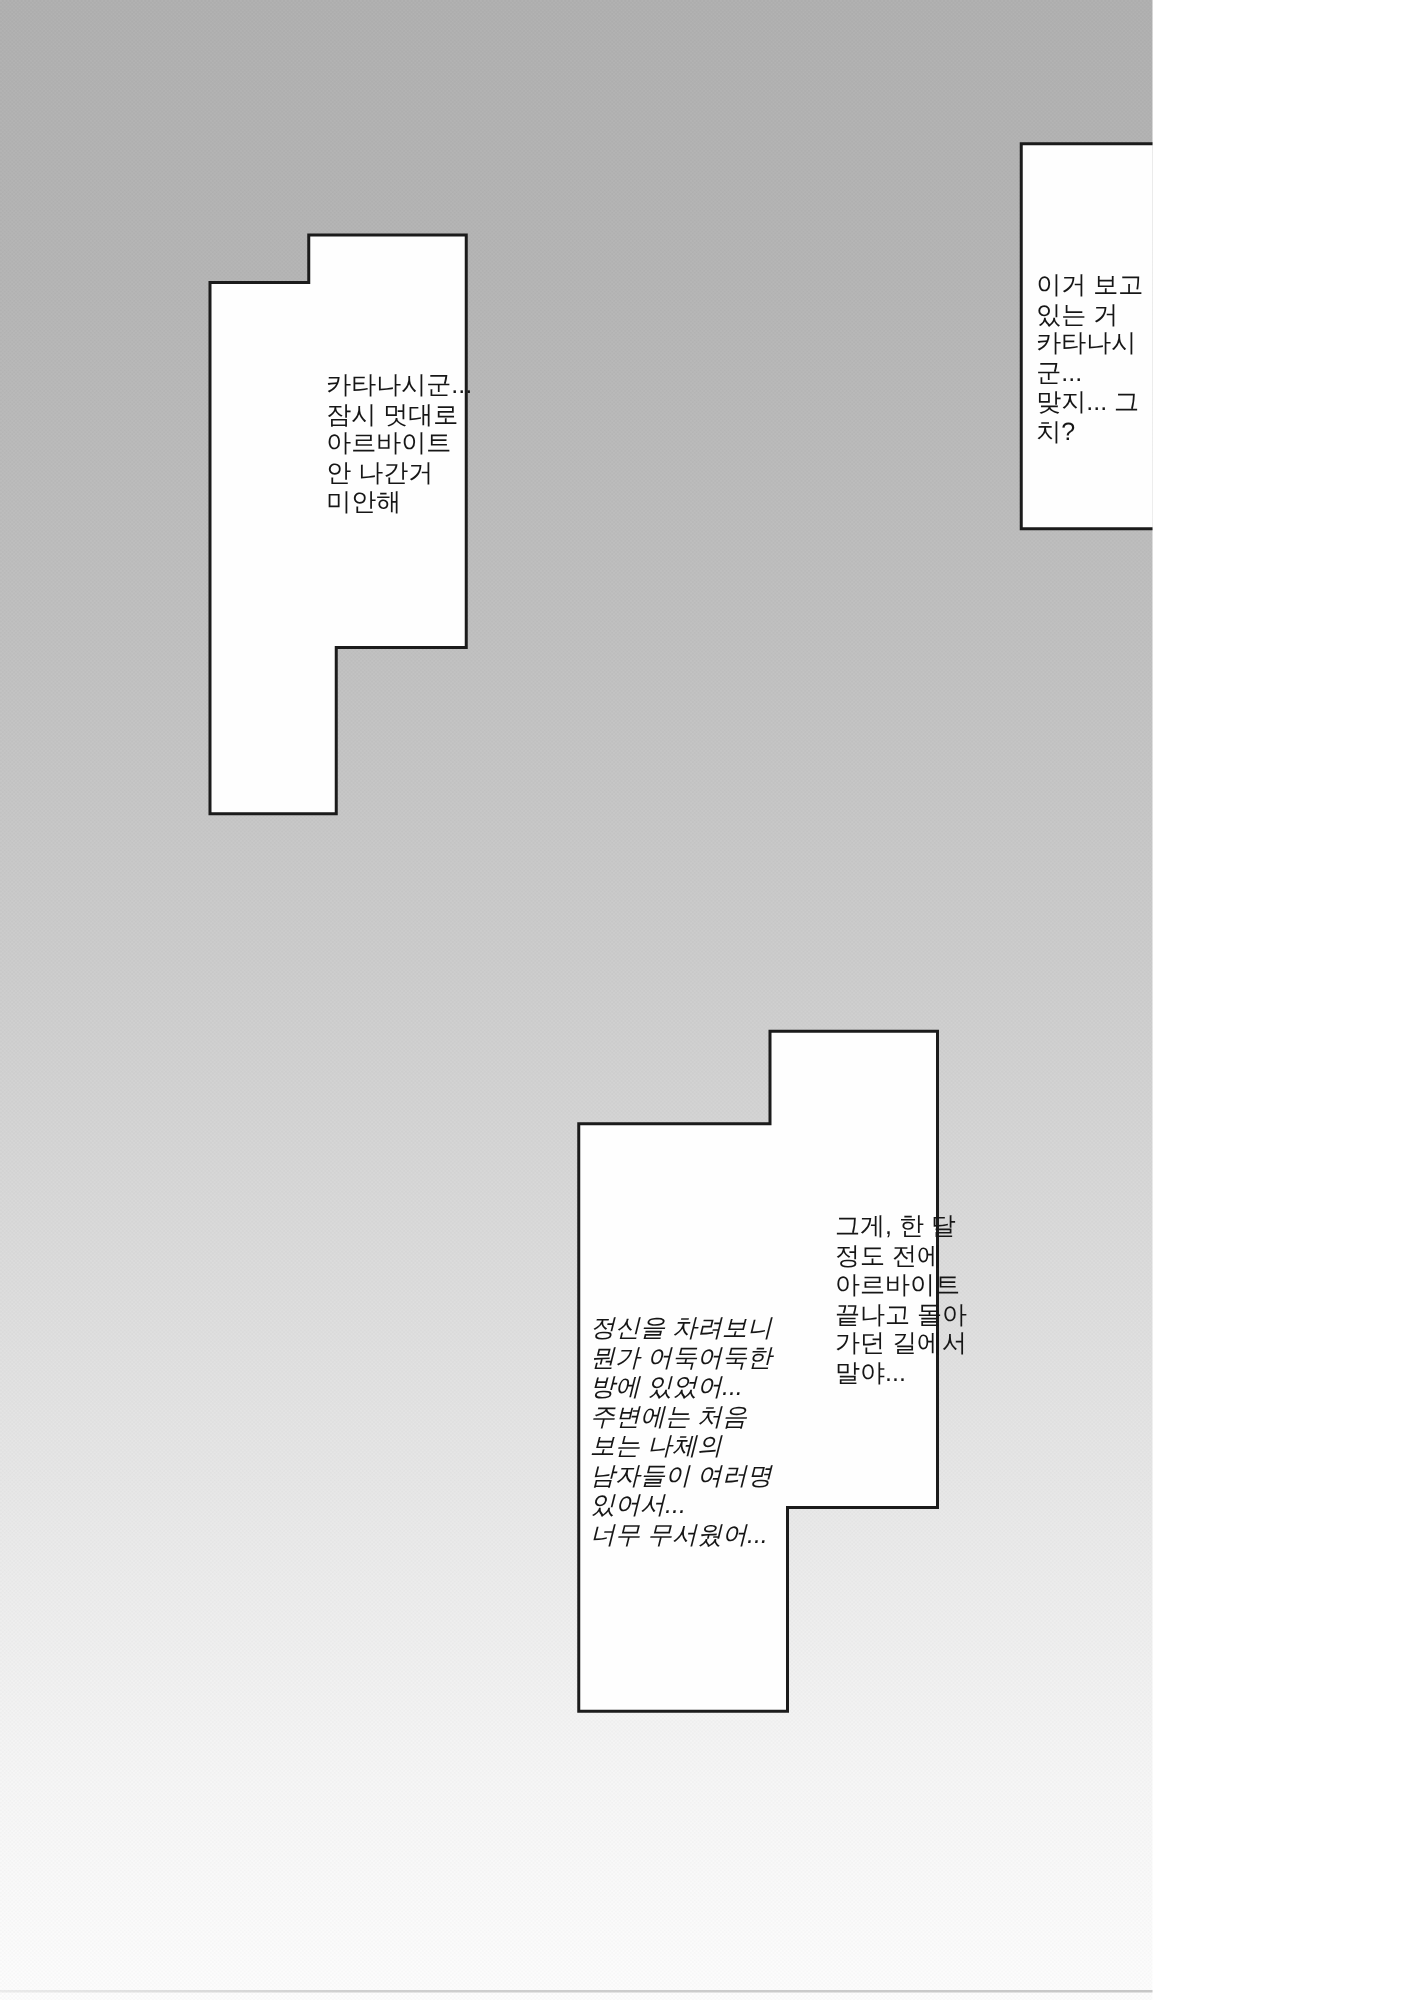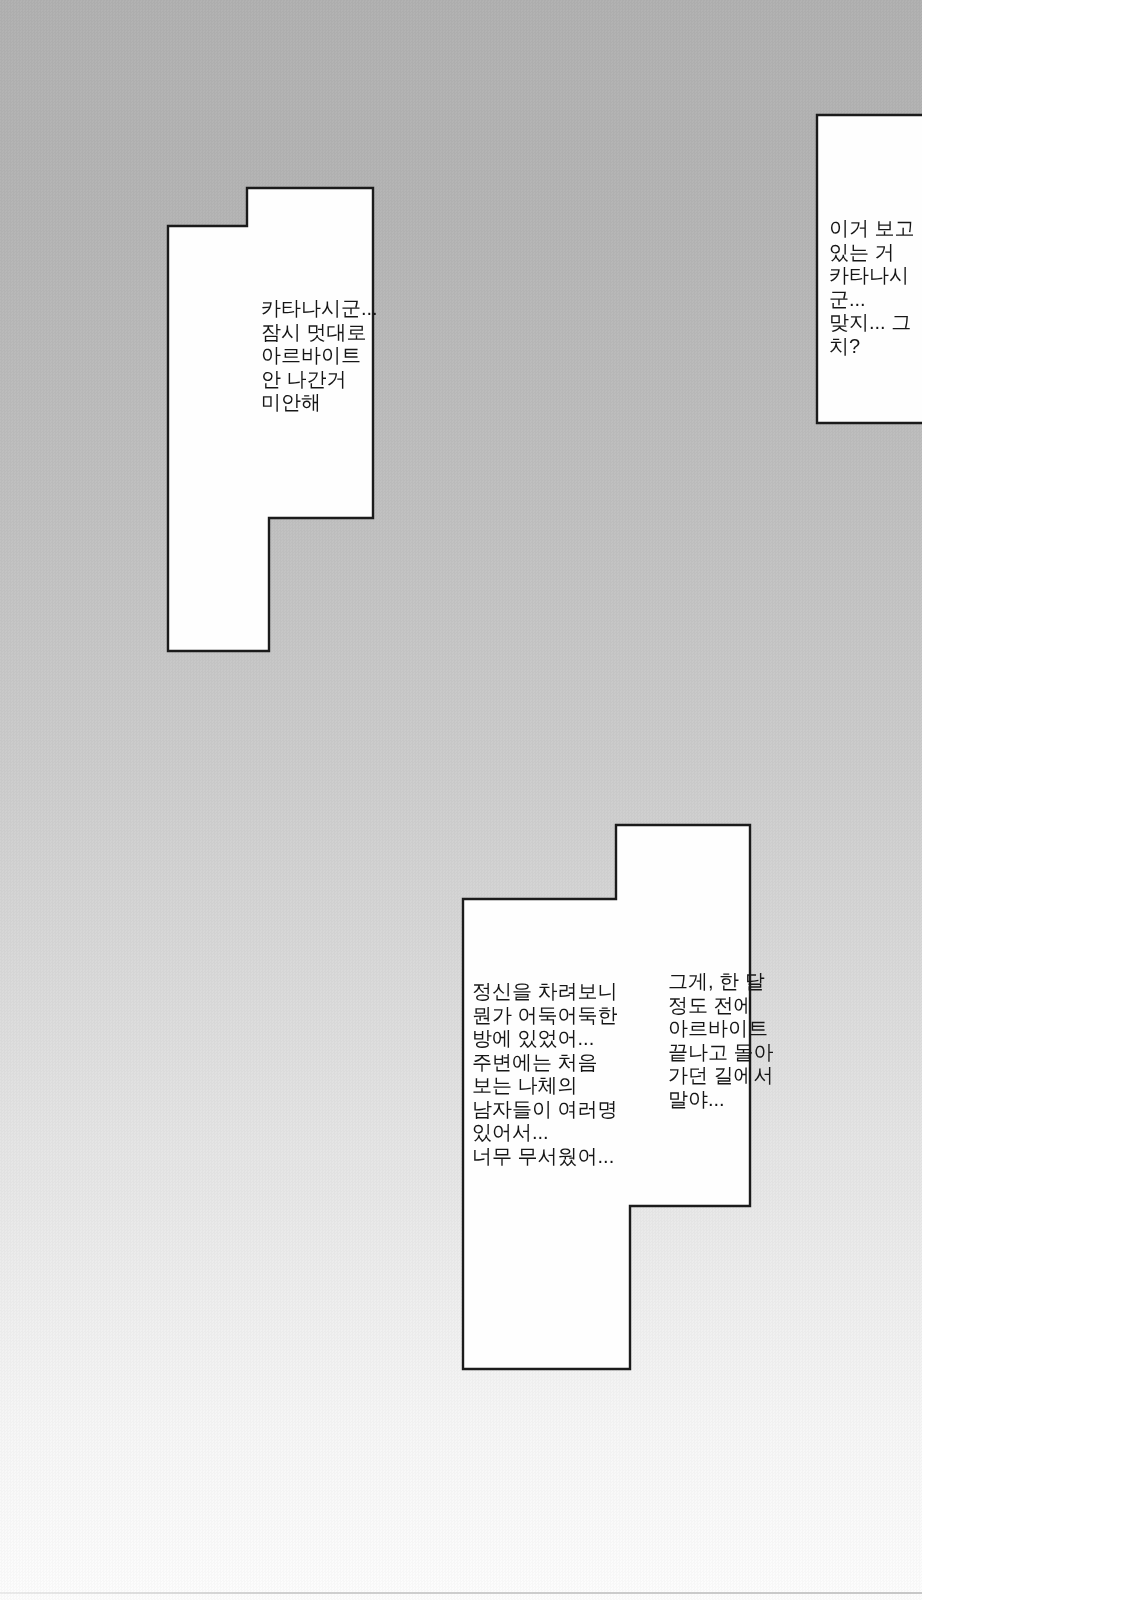--- a/index.html
+++ b/index.html
@@ -88,21 +88,21 @@
 아르바이트
 안 나간거
 미안해</div>
 
   <div class="bubble-text" style="left:632px; top:970px;margin-left:36px;">그게, 한 달
 정도 전에
 아르바이트
 끝나고 돌아
 가던 길에서
 말야...</div>
-  <div class="bubble-text" style="left:472px; top:980px;">정신을 차려보니
+  <div class="bubble-text" style="left:472px; top:1052px;font-style:italic;">정신을 차려보니
 뭔가 어둑어둑한
 방에 있었어...
 주변에는 처음
 보는 나체의
 남자들이 여러명
 있어서...
 너무 무서웠어...</div>
 
   <div class="bottom-edge-line"></div>
 

